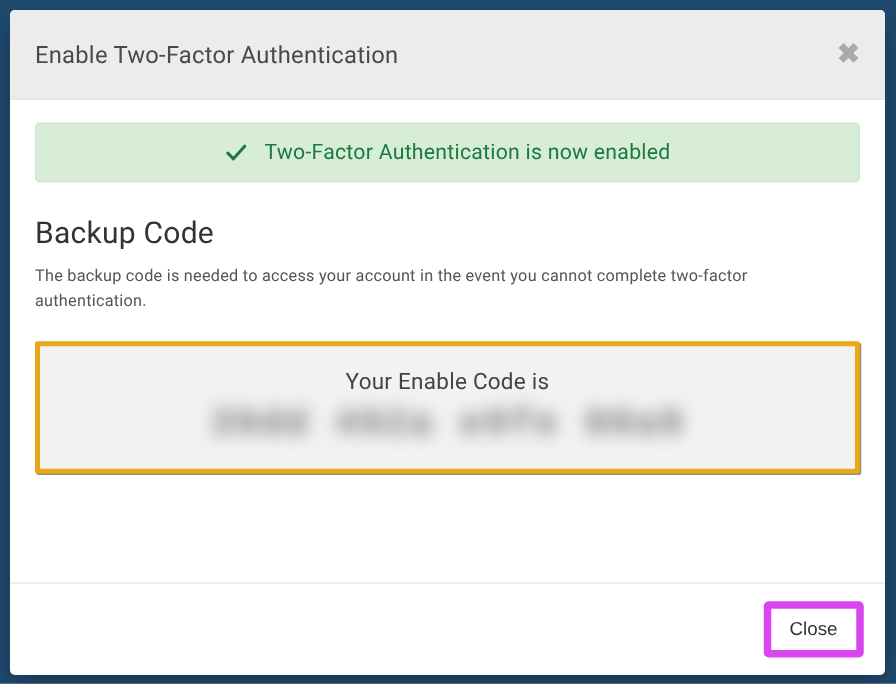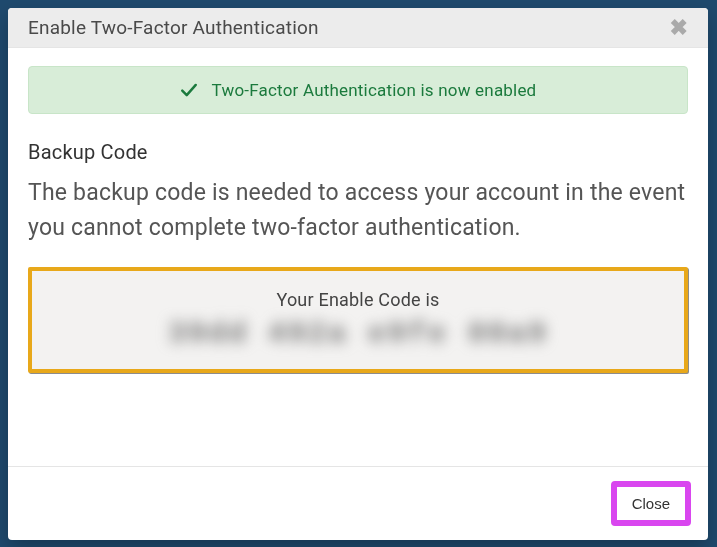--- a/index.html
+++ b/index.html
@@ -19,21 +19,21 @@
       height: 532px;
       background: #fff;
       border-radius: 4px;
       box-shadow: 0 8px 20px rgba(0,0,0,0.25);
       display: flex;
       flex-direction: column;
     }
     .modal-header {
       background: #ececec;
       border-bottom: 1px solid #e5e5e5;
-      padding: 8px 20px;
+      padding: 24px 20px;
       display: flex;
       align-items: center;
       justify-content: space-between;
       border-radius: 4px 4px 0 0;
     }
     .modal-title {
       font-size: 19px;
       font-weight: 400;
       color: #4a4a4a;
       letter-spacing: 0.2px;
@@ -64,29 +64,29 @@
       justify-content: center;
       gap: 14px;
       letter-spacing: 0.2px;
     }
     .check-icon {
       width: 18px;
       height: 18px;
       flex-shrink: 0;
     }
     .section-title {
-      font-size: 20px;
+      font-size: 24px;
       color: #333;
       font-weight: 400;
       margin-bottom: 12px;
       letter-spacing: 0.2px;
     }
     .body-text {
       color: #555;
-      font-size: 23px;
+      font-size: 13px;
       line-height: 1.5;
       margin-bottom: 22px;
       letter-spacing: 0.2px;
     }
     .code-box {
       border: 4px solid #e8a81a;
       background: #f3f2f1;
       border-radius: 2px;
       padding: 18px 12px 18px 12px;
       text-align: center;

